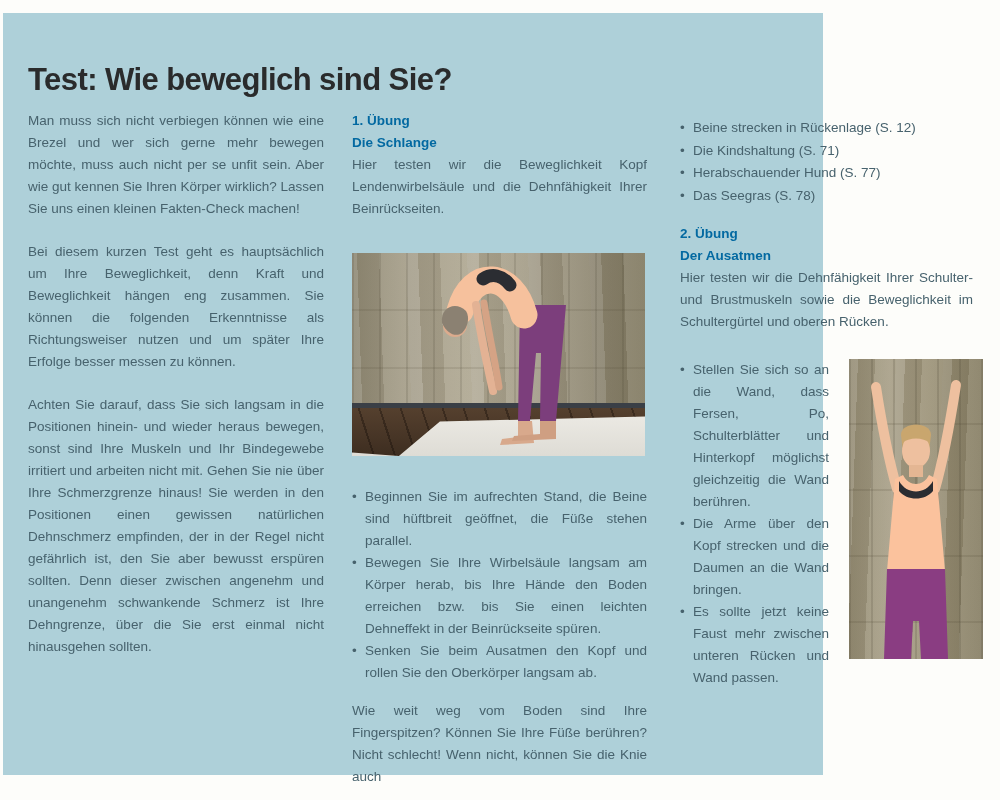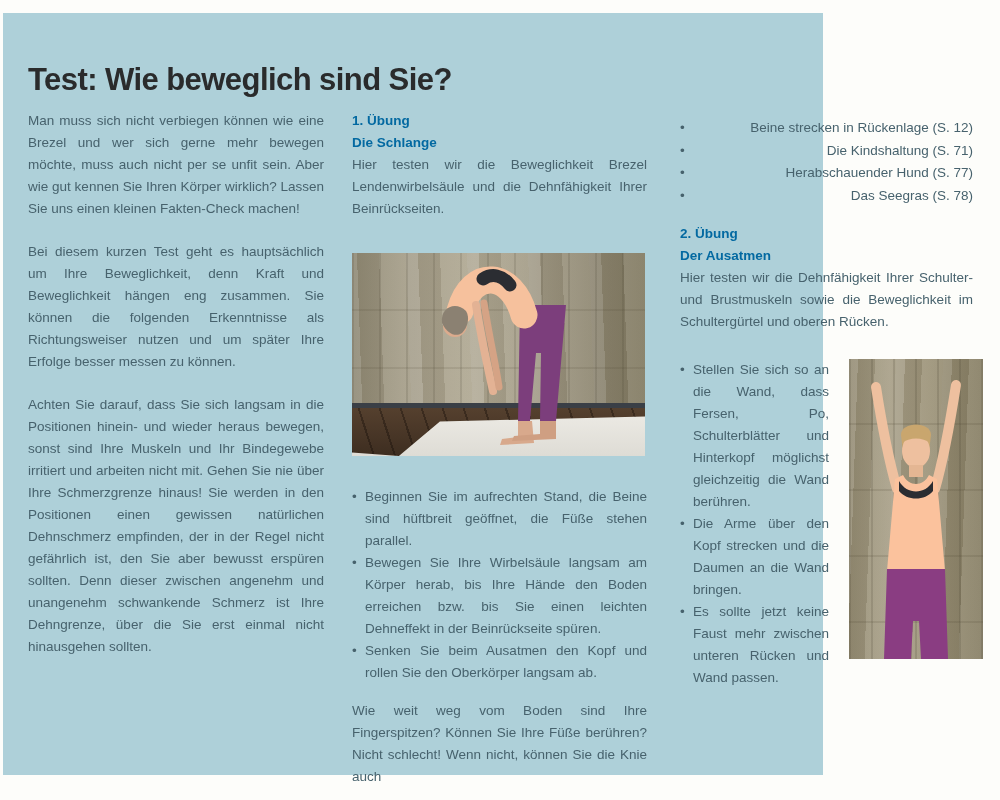--- a/index.html
+++ b/index.html
@@ -25,21 +25,21 @@
   .col3{left:677px;width:293px;}
   .col1 p{margin-bottom:21px;}
   .ex-num,.ex-name{font-weight:700;color:#0369a1;text-align:left;}
   ul.blist{list-style:none;margin:0;padding:0;}
   ul.blist li{
     position:relative;padding-left:13px;text-align:justify;margin:0;
   }
   ul.blist li::before{
     content:"\2022";position:absolute;left:0;top:0;color:#47626d;
   }
-  ul.recs li{text-align:right;line-height:22.5px;}
+  ul.recs li{text-align:left;line-height:22.5px;}
   
   .photo{position:relative;overflow:hidden;}
   .photo1{width:293px;height:203px;margin-top:33px;}
   .photo2{width:134px;height:300px;flex:0 0 134px;}
   .wall{
     position:absolute;inset:0;
     background:
       repeating-linear-gradient(180deg, transparent 0 56px, rgba(70,62,42,0.12) 56px 58px),
       repeating-linear-gradient(90deg, rgba(60,55,38,0.14) 0 2px, transparent 2px 27px),
       repeating-linear-gradient(88deg, rgba(255,255,255,0.10) 0 12px, rgba(108,98,72,0.16) 12px 34px, rgba(205,199,178,0.18) 34px 61px),
@@ -75,21 +75,21 @@
 
   <div class="col col1">
     <p>Man muss sich nicht verbiegen können wie eine Brezel und wer sich gerne mehr bewegen möchte, muss auch nicht per se unfit sein. Aber wie gut kennen Sie Ihren Körper wirklich? Lassen Sie uns einen kleinen Fakten-Check machen!</p>
     <p>Bei diesem kurzen Test geht es hauptsächlich um Ihre Beweglichkeit, denn Kraft und Beweglichkeit hängen eng zusammen. Sie können die folgenden Erkenntnisse als Richtungsweiser nutzen und um später Ihre Erfolge besser messen zu können.</p>
     <p>Achten Sie darauf, dass Sie sich langsam in die Positionen hinein- und wieder heraus bewegen, sonst sind Ihre Muskeln und Ihr Bindegewebe irritiert und arbeiten nicht mit. Gehen Sie nie über Ihre Schmerzgrenze hinaus! Sie werden in den Positionen einen gewissen natürlichen Dehnschmerz empfinden, der in der Regel nicht gefährlich ist, den Sie aber bewusst erspüren sollten. Denn dieser zwischen angenehm und unangenehm schwankende Schmerz ist Ihre Dehngrenze, über die Sie erst einmal nicht hinausgehen sollten.</p>
   </div>
 
   <div class="col col2">
     <p class="ex-num">1. Übung</p>
     <p class="ex-name">Die Schlange</p>
-    <p>Hier testen wir die Beweglichkeit Brezel Lendenwirbelsäule und die Dehnfähigkeit Ihrer Beinrückseiten.</p>
+    <p>Hier testen wir die Beweglichkeit Kopf Lendenwirbelsäule und die Dehnfähigkeit Ihrer Beinrückseiten.</p>
 
     <div class="photo photo1">
       <div class="wall"></div>
       <div class="skirting"></div>
       <div class="floor"></div>
       <div class="mat"></div>
       <svg class="fig" width="293" height="203" viewBox="0 0 293 203">
 
         <path d="M168,52 L214,52 L204,168 L188,168 L189,100 L184,100 L178,168 L166,168 Z" fill="#7c3e7c"></path>
 

